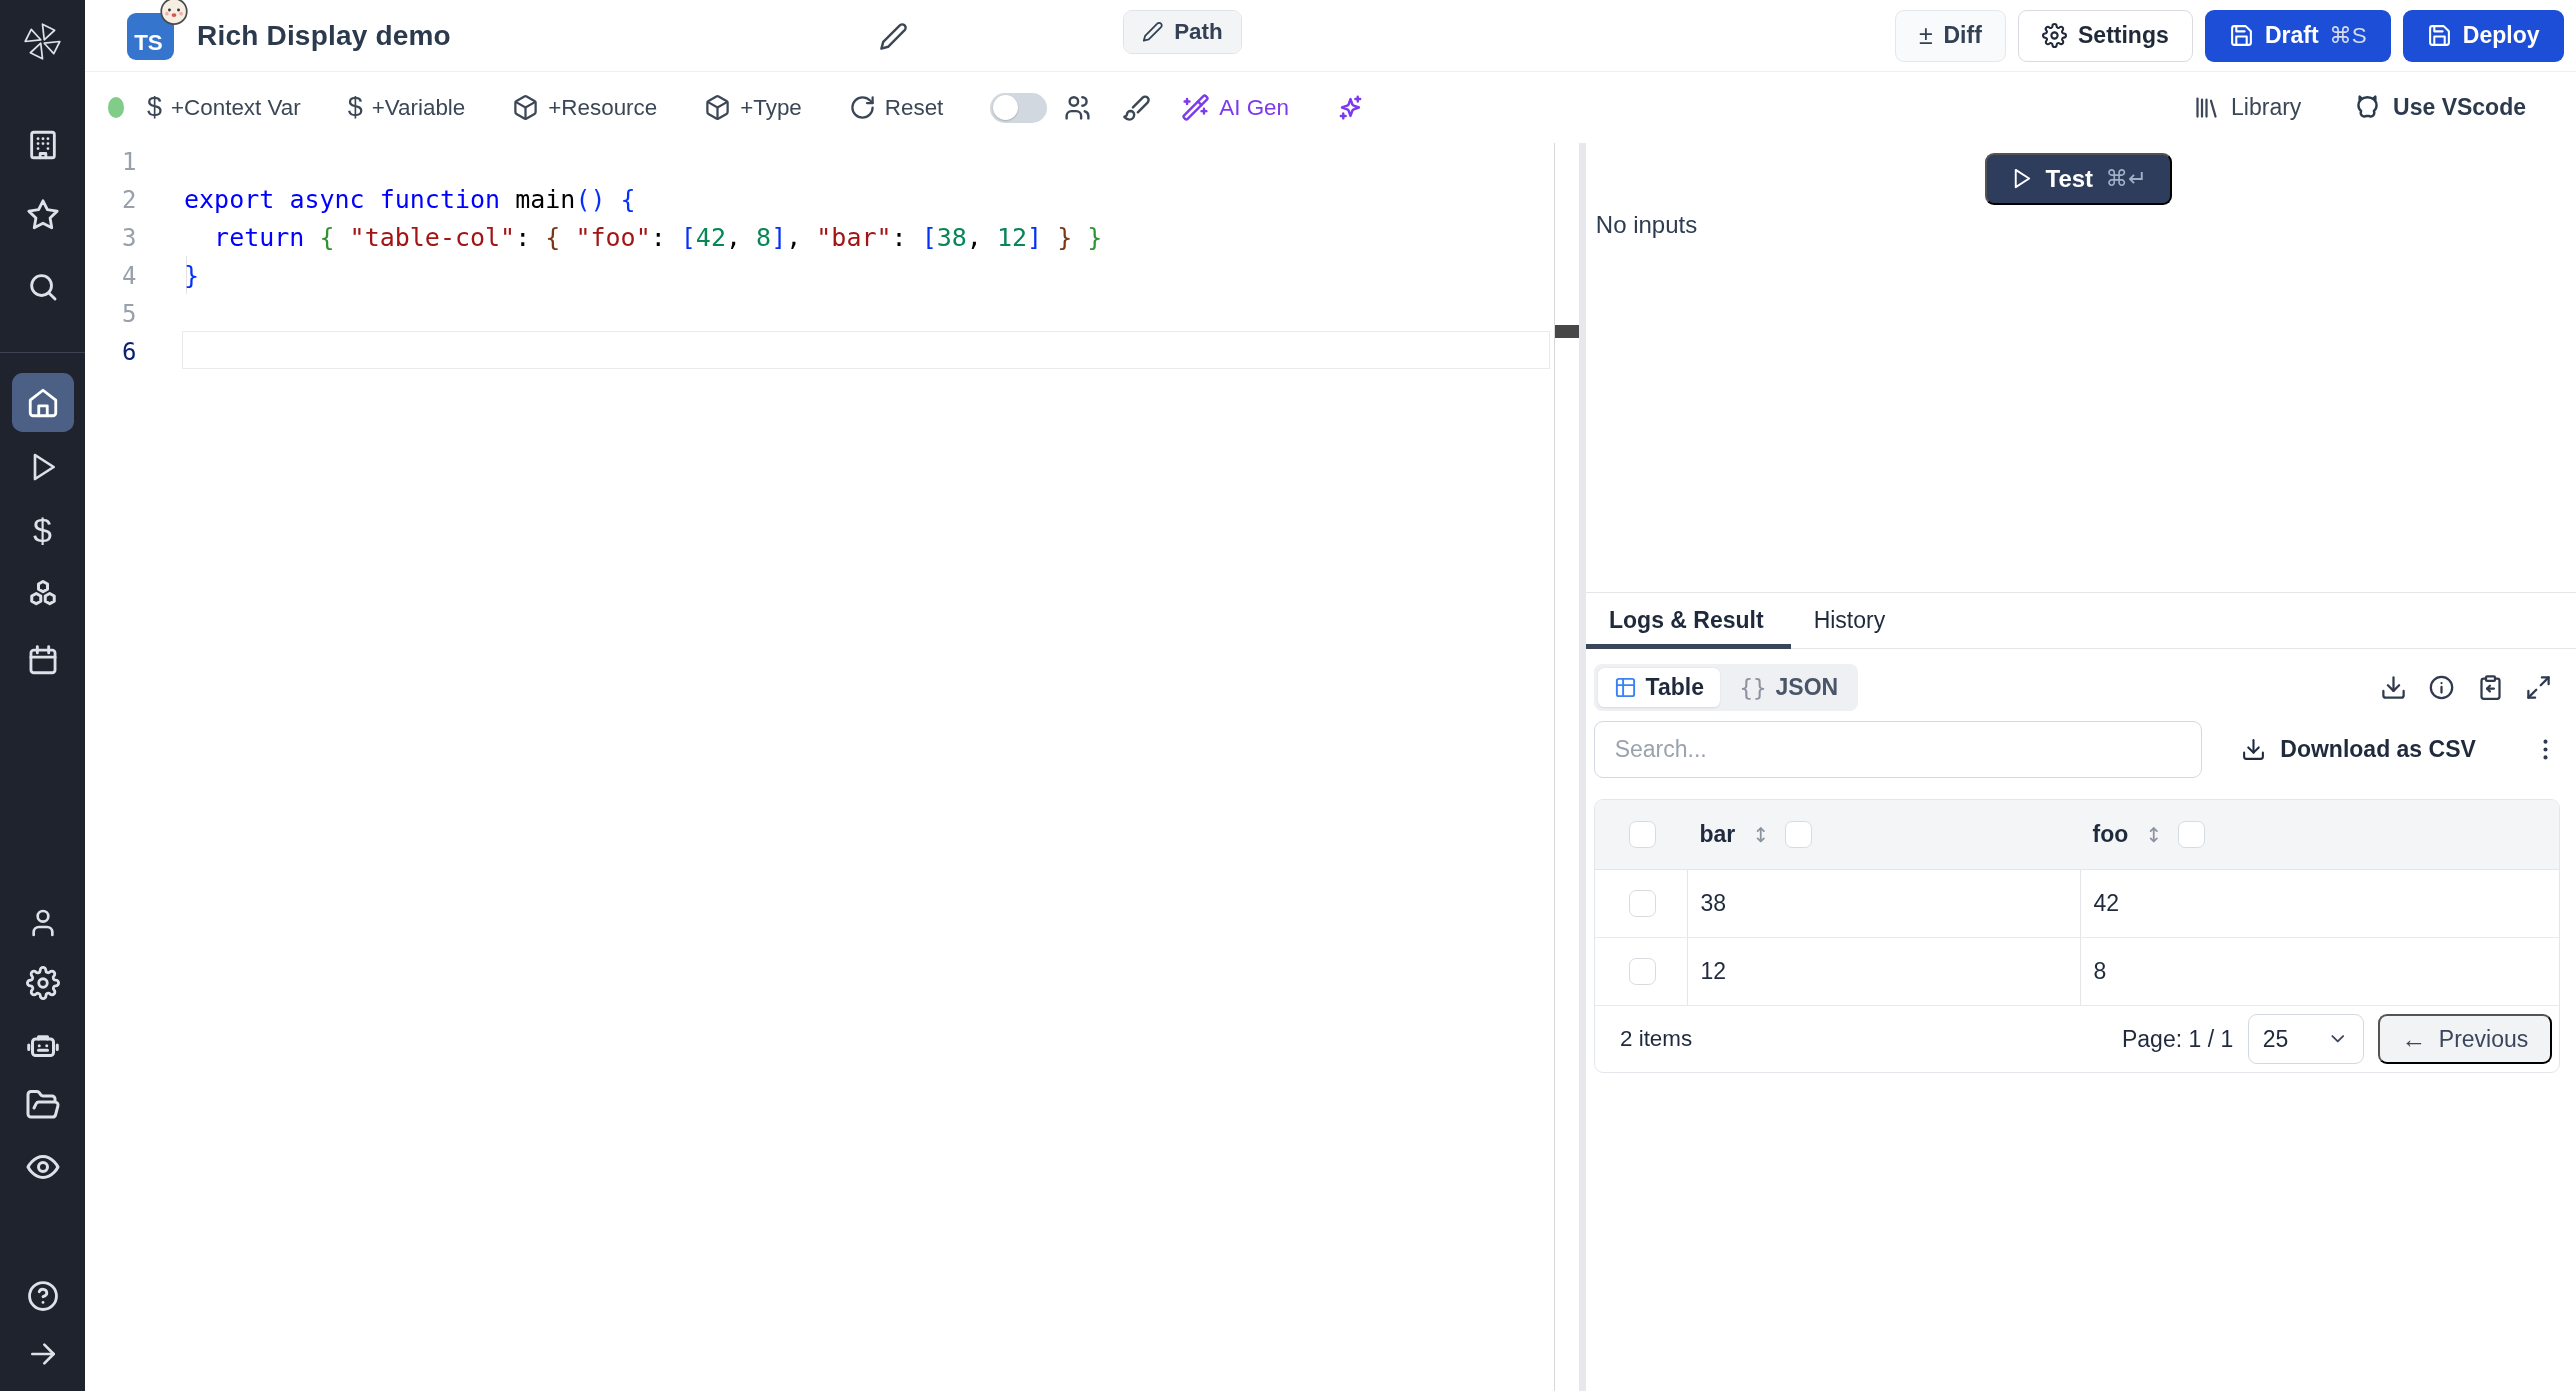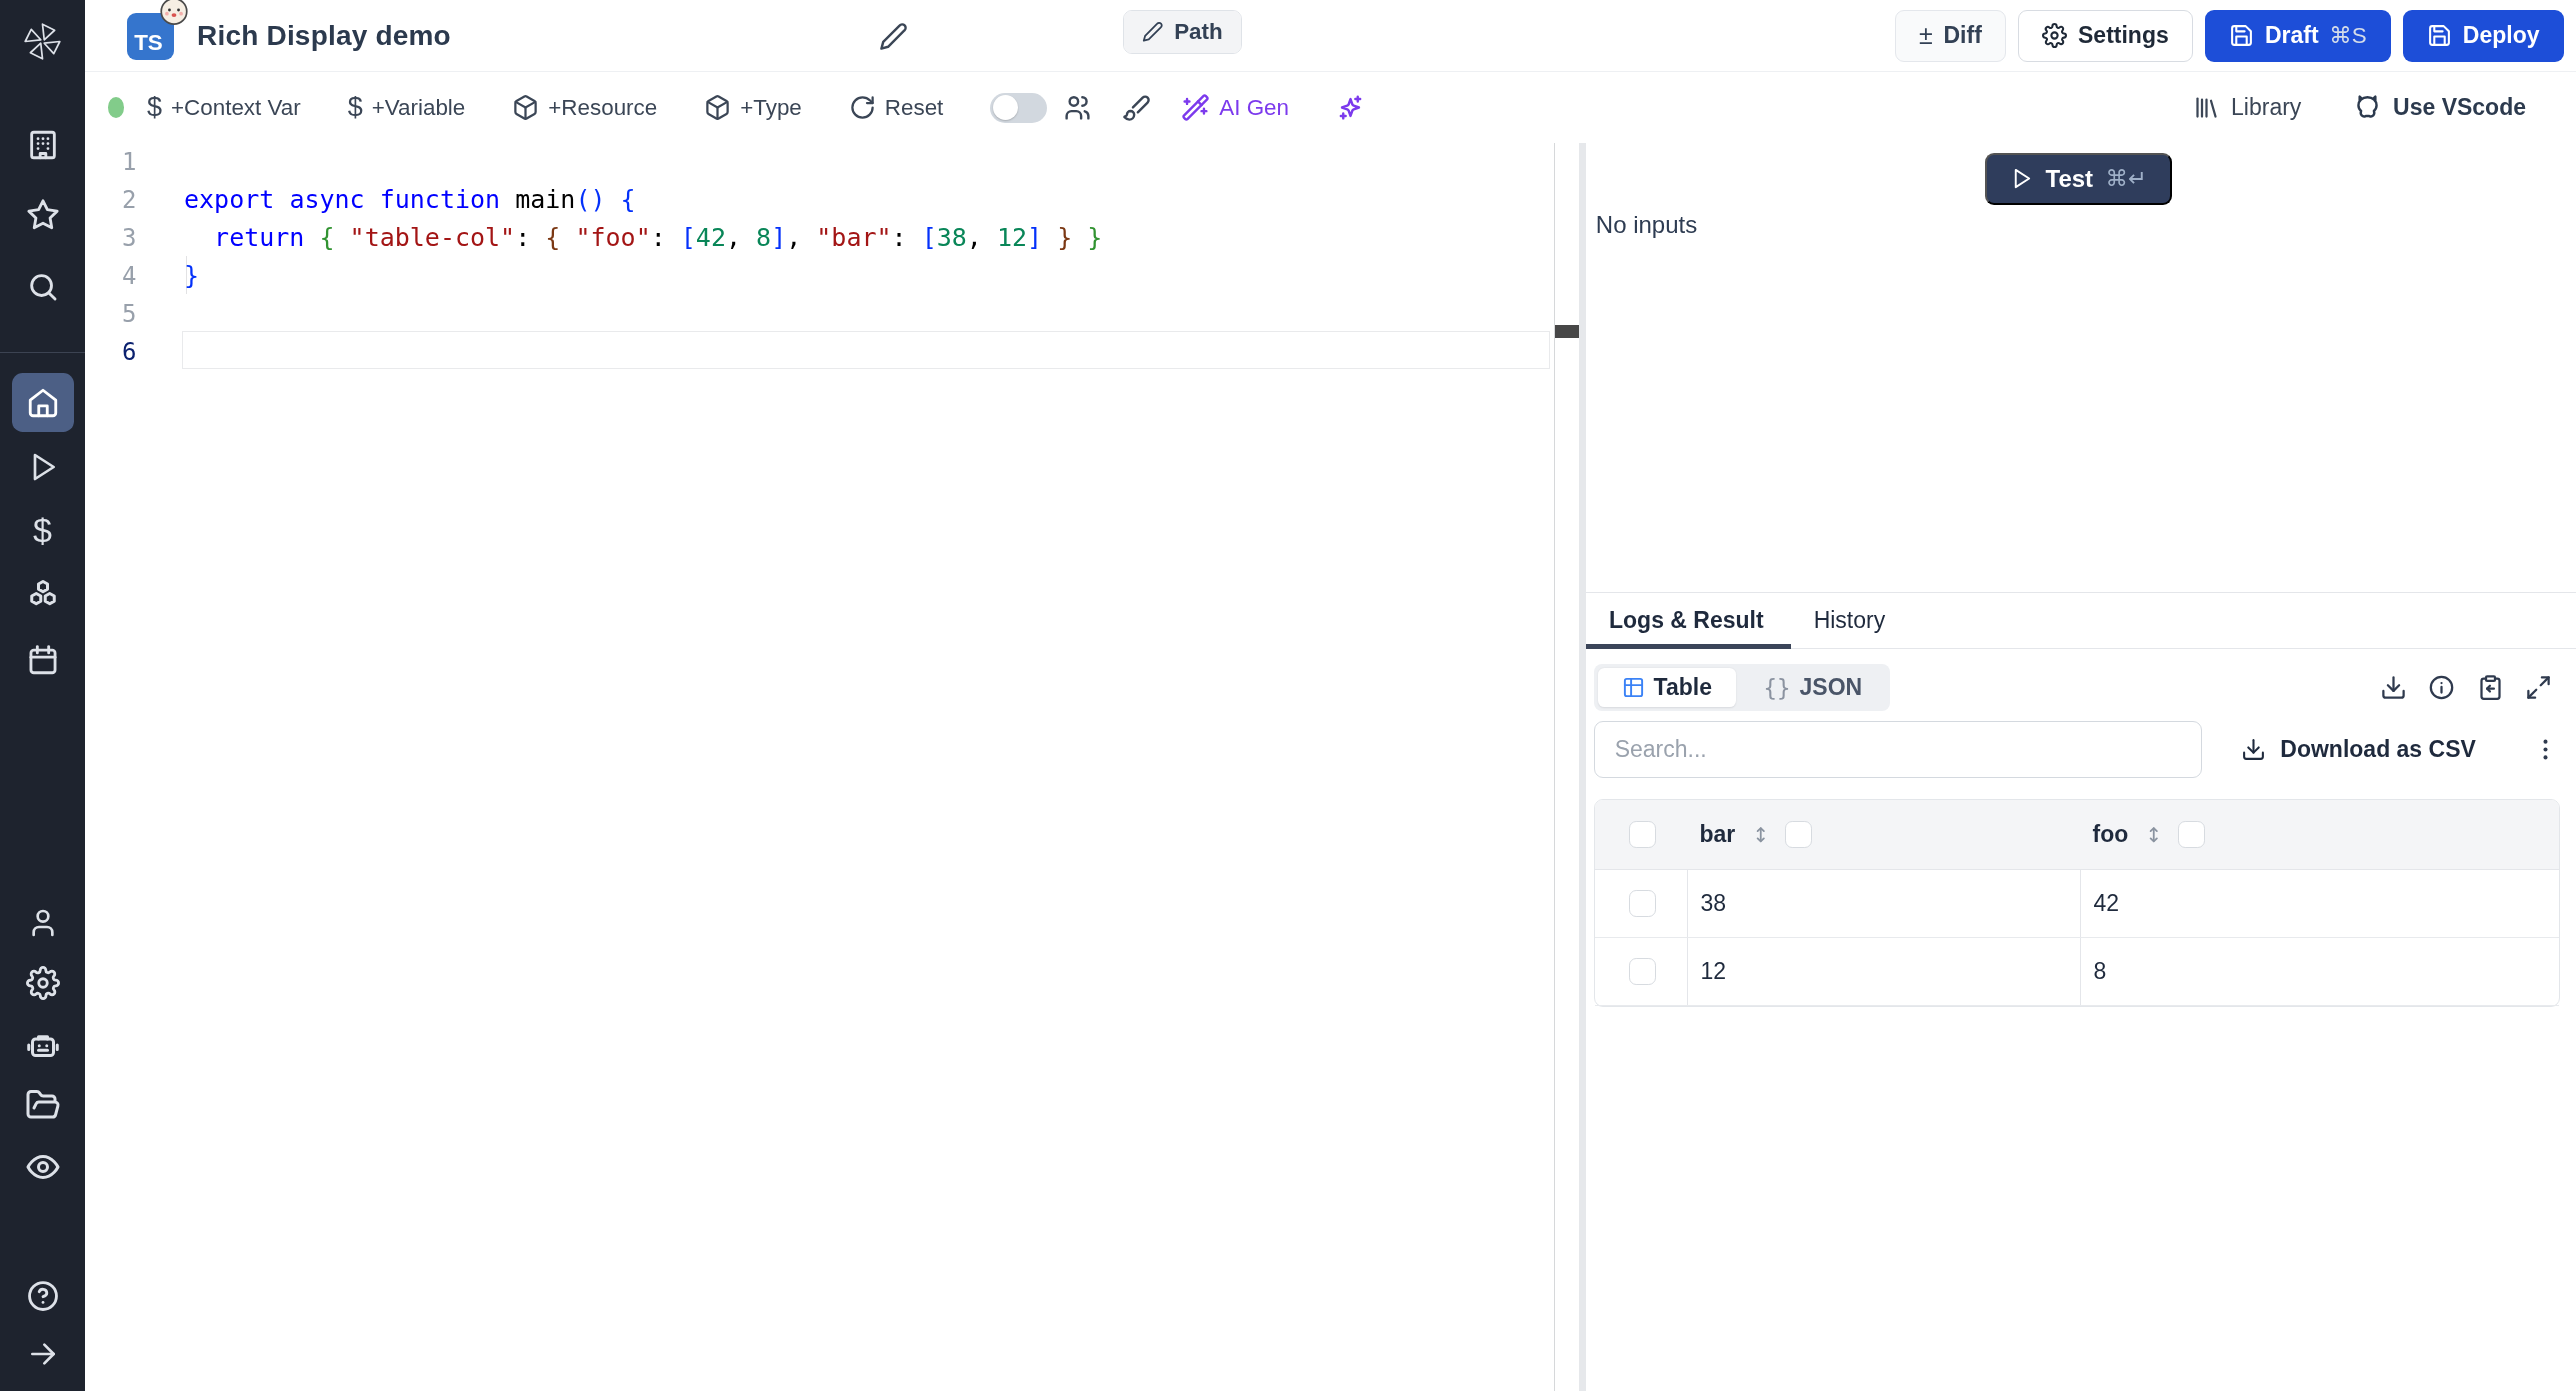--- a/index.html
+++ b/index.html
@@ -70,21 +70,21 @@
   #test-btn{position:absolute;left:399px;top:9.8px;height:52px;border-radius:9px;background:#2f3d5c;color:#fff;display:flex;align-items:center;gap:12.5px;padding:0 23px;font-size:24px;font-weight:700;}
   #test-btn .shortcut{color:#9fb0c8;font-weight:400;font-size:22.4px;}
   #no-inputs{position:absolute;left:9.8px;top:68px;font-size:24px;color:#2e3c52;}
   #section-divider{position:absolute;left:0;top:449px;width:990px;height:0.9px;background:#e4e6ea;}
   #tabs-row{position:absolute;left:0;top:450px;width:990px;height:56px;border-bottom:0.9px solid #e4e6ea;display:flex;}
   .rtab{display:flex;align-items:center;padding:0 27px 0 23px;font-size:23px;color:#1f2a3d;position:relative;}
   .rtab.active{font-weight:600;}
   .rtab.active::after{content:"";position:absolute;left:0;right:0;bottom:-0.9px;height:4.5px;background:#3b4559;}
   #result-toolbar{position:absolute;left:8px;top:521px;width:974px;height:47px;display:flex;align-items:center;}
   #seg-control{display:flex;align-items:center;background:#eef0f3;border-radius:8px;padding:3.6px;gap:3.6px;height:47px;}
-  .seg-opt{display:flex;align-items:center;gap:9px;padding:0 24px;height:39px;border-radius:6.3px;font-size:23px;font-weight:600;color:#4a5568;}
+  .seg-opt{display:flex;align-items:center;gap:9px;padding:0 16px;height:39px;border-radius:6.3px;font-size:23px;font-weight:600;color:#4a5568;}
   .seg-opt.active{background:#fff;box-shadow:0 0.9px 1.8px rgba(16,24,40,.1);color:#1f2a3d;}
   .brace{color:#8b93a0;font-weight:400;font-size:22.4px;font-family:"DejaVu Sans Mono",monospace;}
   #result-icons{margin-left:auto;display:flex;align-items:center;gap:21.5px;color:#2f3a4e;padding-right:16px;}
   #result-icons svg{stroke:currentColor;fill:none;stroke-width:2;stroke-linecap:round;stroke-linejoin:round;}
   #search-row{position:absolute;left:8px;top:578px;width:974px;display:flex;align-items:center;}
   #search-input{width:608px;height:57px;border:1.8px solid #d4d9df;border-radius:9px;padding:0 19.7px;font-size:23px;color:#1f2a3d;outline:none;font-family:"Liberation Sans",sans-serif;}
   #search-input::placeholder{color:#9aa2ad;}
   #csv-btn{display:flex;align-items:center;gap:14.3px;margin-left:39px;font-size:23px;font-weight:600;color:#1f2a3d;}
   #csv-btn svg{stroke:currentColor;fill:none;stroke-width:2;stroke-linecap:round;stroke-linejoin:round;}
   #kebab-btn{margin-left:auto;margin-right:9px;color:#2f3a4e;}
@@ -505,17 +505,33 @@
             <div class="rt-cell bordered w-foo">42</div>
           </div>
           <div class="rt-row">
             <div class="w-cb">
               <div class="cb col-cb"></div>
             </div>
             <div class="rt-cell bordered w-bar">12</div>
             <div class="rt-cell bordered w-foo">8</div>
           </div>
         </div>
+      <div id="rt-footer">
+        <span id="items-count">2 items</span>
+        <div id="pager">
+          <span id="page-text">Page: 1 / 1</span>
+          <div id="page-size">
+            <span>25</span>
+            <svg width="21.5" height="21.5" viewBox="0 0 24 24" fill="none" stroke="#3a465c" stroke-width="2" stroke-linecap="round" stroke-linejoin="round">
+                <polyline points="6 9 12 15 18 9"></polyline>
+              </svg>
+          </div>
+          <button id="prev-btn">
+            <span class="arrow-glyph">←</span>
+            <span>Previous</span>
+          </button>
+        </div>
+      </div>
     </div>
 
   </section>
 </div>
 
 
 </body></html>

